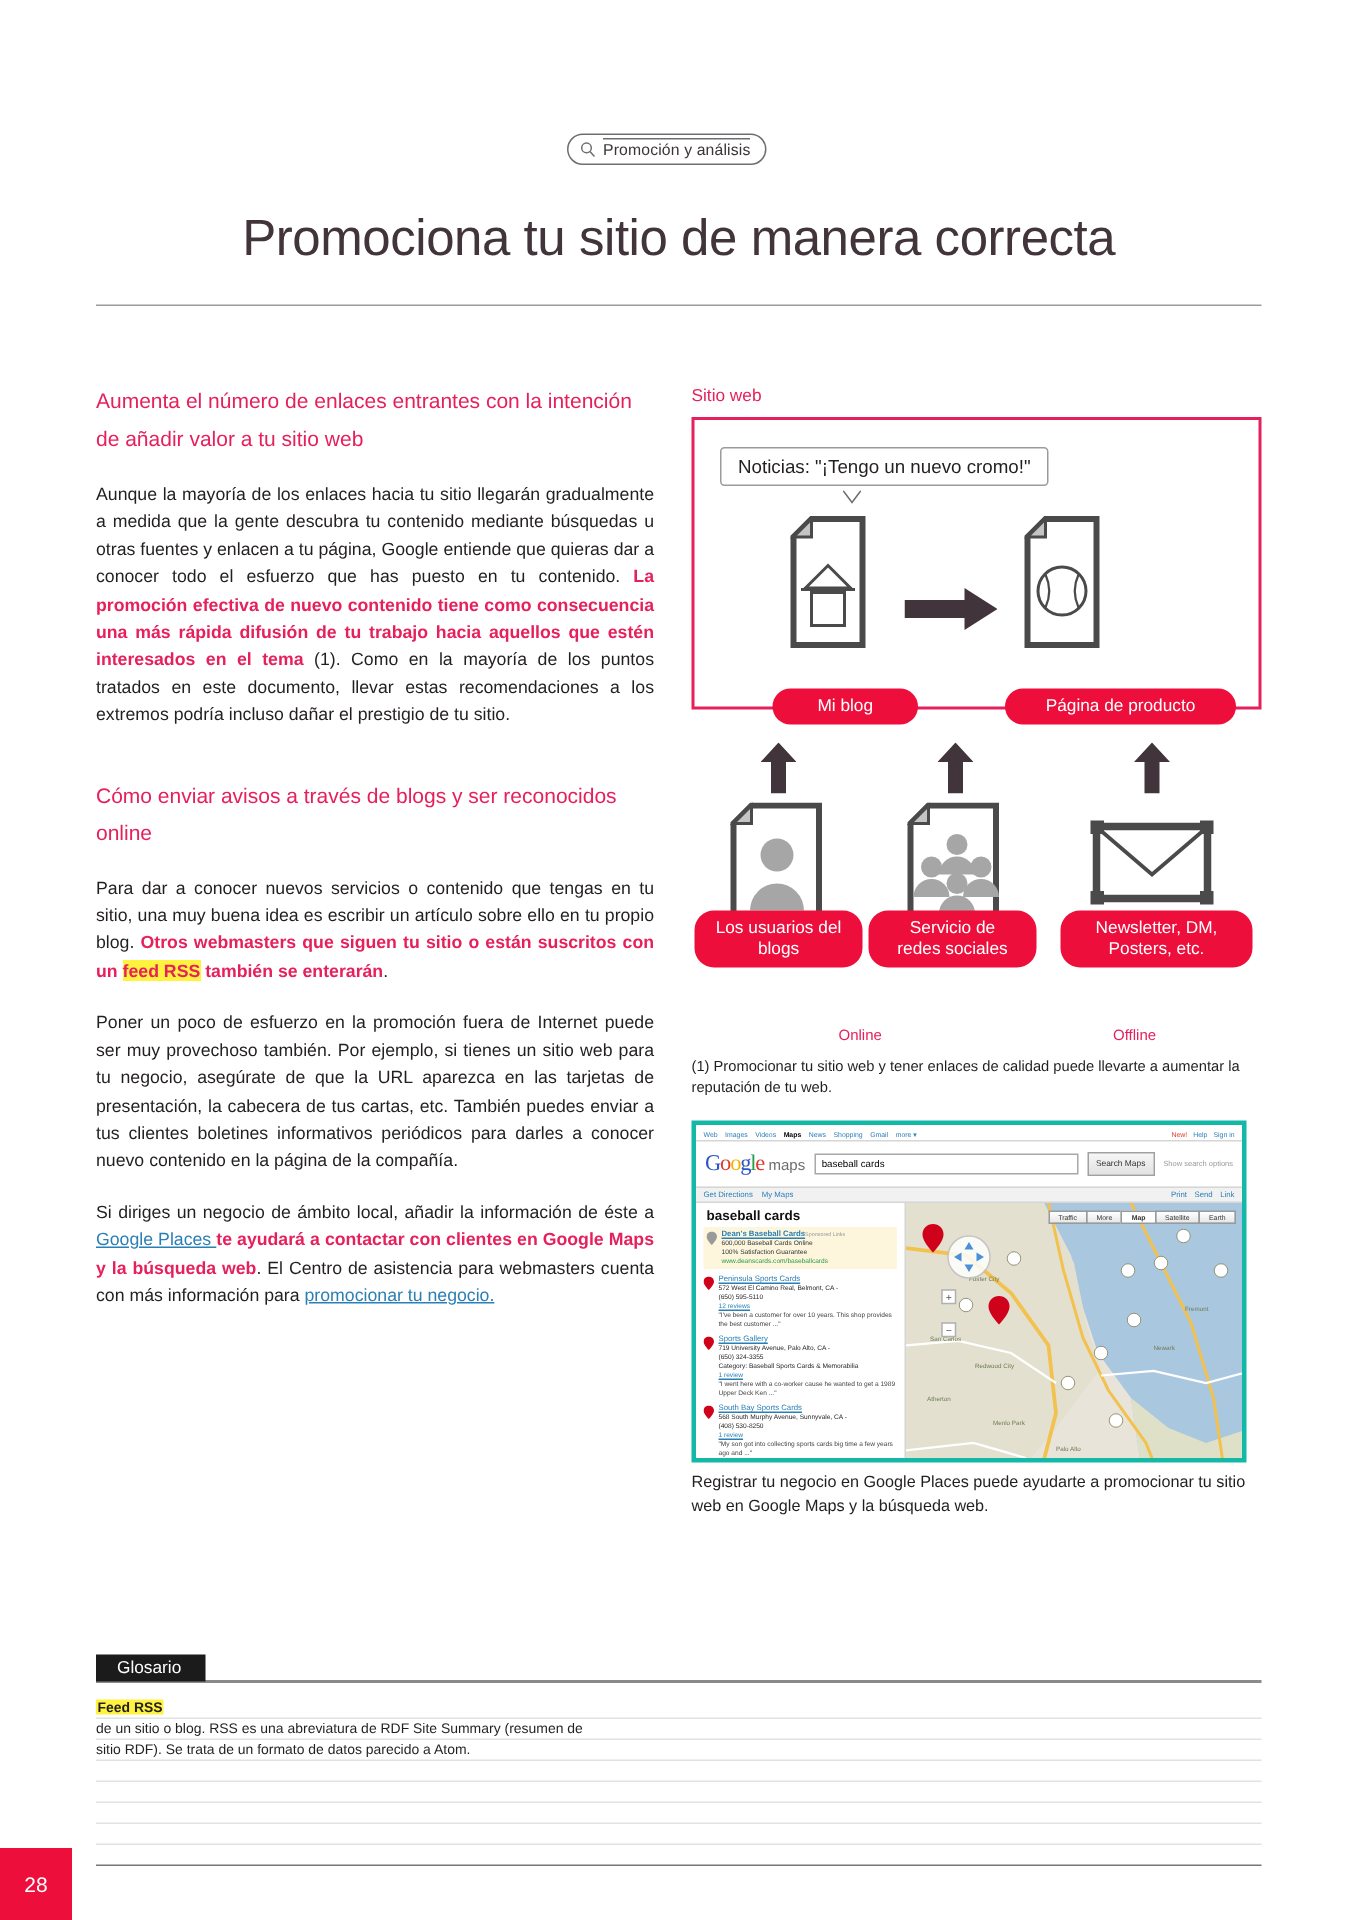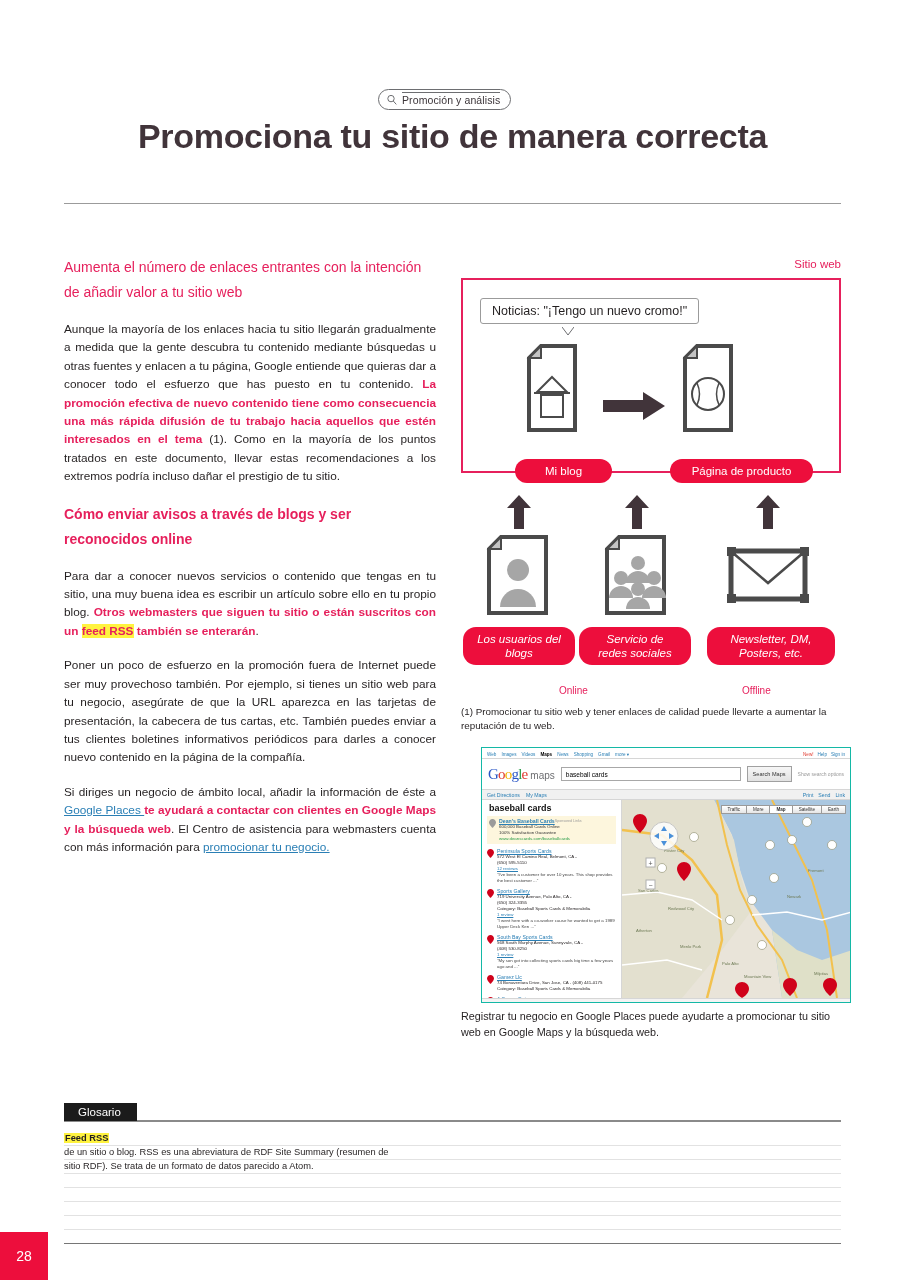--- a/index.html
+++ b/index.html
@@ -40,24 +40,24 @@
     color: #3b3438;
     letter-spacing: .1px;
     border-top: 1px solid #6d6e71;
     padding-top: 1px;
     line-height: 13px;
   }
 
   .page-title {
     position: absolute;
     left: 0; right: 0;
-    top: 117px;
+    top: 140px;
     text-align: center;
     font-size: 34px;
-    font-weight: bold;
+    font-weight: normal;
     color: #41343a;
     letter-spacing: -0.3px;
   }
   .title-rule {
     position: absolute;
     left: 64px;
     top: 203px;
     width: 777px;
     height: 1px;
     background: #9b9b9b;
@@ -70,21 +70,21 @@
     top: 255px;
     width: 372px;
   }
   .sub-head {
     color: #e6205c;
     font-size: 14px;
     line-height: 25px;
     font-weight: normal;
     margin: 0 0 15px 0;
   }
-  .sub-head-2 { margin-top: 16px; font-weight: bold; }
+  .sub-head-2 { margin-top: 32px; }
 
   .body-par {
     font-size: 11.8px;
     line-height: 18.4px;
     text-align: justify;
     margin: 0 0 16px 0;
     color: #231f20;
   }
   .em-pink {
     color: #e6205c;
@@ -101,21 +101,21 @@
   }
 
   
   .right-col {
     position: absolute;
     left: 461px;
     top: 258px;
     width: 380px;
   }
   .diagram-caption-top {
-    text-align: right;
+    text-align: left;
     color: #e6205c;
     font-size: 11.5px;
     margin-bottom: 8px;
   }
   .site-box {
     border: 2px solid #e6205c;
     height: 195px;
     position: relative;
     box-sizing: border-box;
   }
@@ -157,21 +157,21 @@
   .pill-blog {
     position: absolute;
     left: 52px;
     top: 179px;
     width: 97px;
   }
   .pill-prod {
     position: absolute;
     left: 207px;
     top: 179px;
-    width: 143px;
+    width: 154px;
   }
 
   .big-arrow-right {
     position: absolute;
     left: 140px;
     top: 112px;
     width: 62px;
     height: 28px;
   }
 
@@ -188,23 +188,22 @@
     top: 0;
   }
   .lower-icon {
     position: absolute;
     top: 40px;
     width: 70px;
     height: 80px;
   }
   .lower-pill {
     position: absolute;
-    top: 132px;
+    top: 112px;
     width: 112px;
-    font-style: italic;
   }
 
   .onoff {
     position: relative;
     height: 18px;
   }
   .onoff span {
     position: absolute;
     color: #e6205c;
     font-size: 10px;
@@ -214,28 +213,27 @@
     font-size: 9.8px;
     line-height: 13.5px;
     color: #231f20;
     margin-top: 2px;
   }
 
   
   .maps-shot {
     margin-top: 15px;
     width: 370px;
-    height: 256px;
-    border: 1px solid #14b8a6;
+    height: 228px;
+    border: 3px solid #14b8a6;
     box-sizing: border-box;
     background: #ffffff;
     position: relative;
     overflow: hidden;
     font-family: "Liberation Sans", sans-serif;
-    margin-left: 20px;
   }
   .gm-topnav {
     height: 11px;
     border-bottom: 1px solid #d6d6d6;
     font-size: 4.6px;
     color: #2a7fb5;
     padding: 3px 5px 0 5px;
     box-sizing: border-box;
     display: flex;
     gap: 5px;

